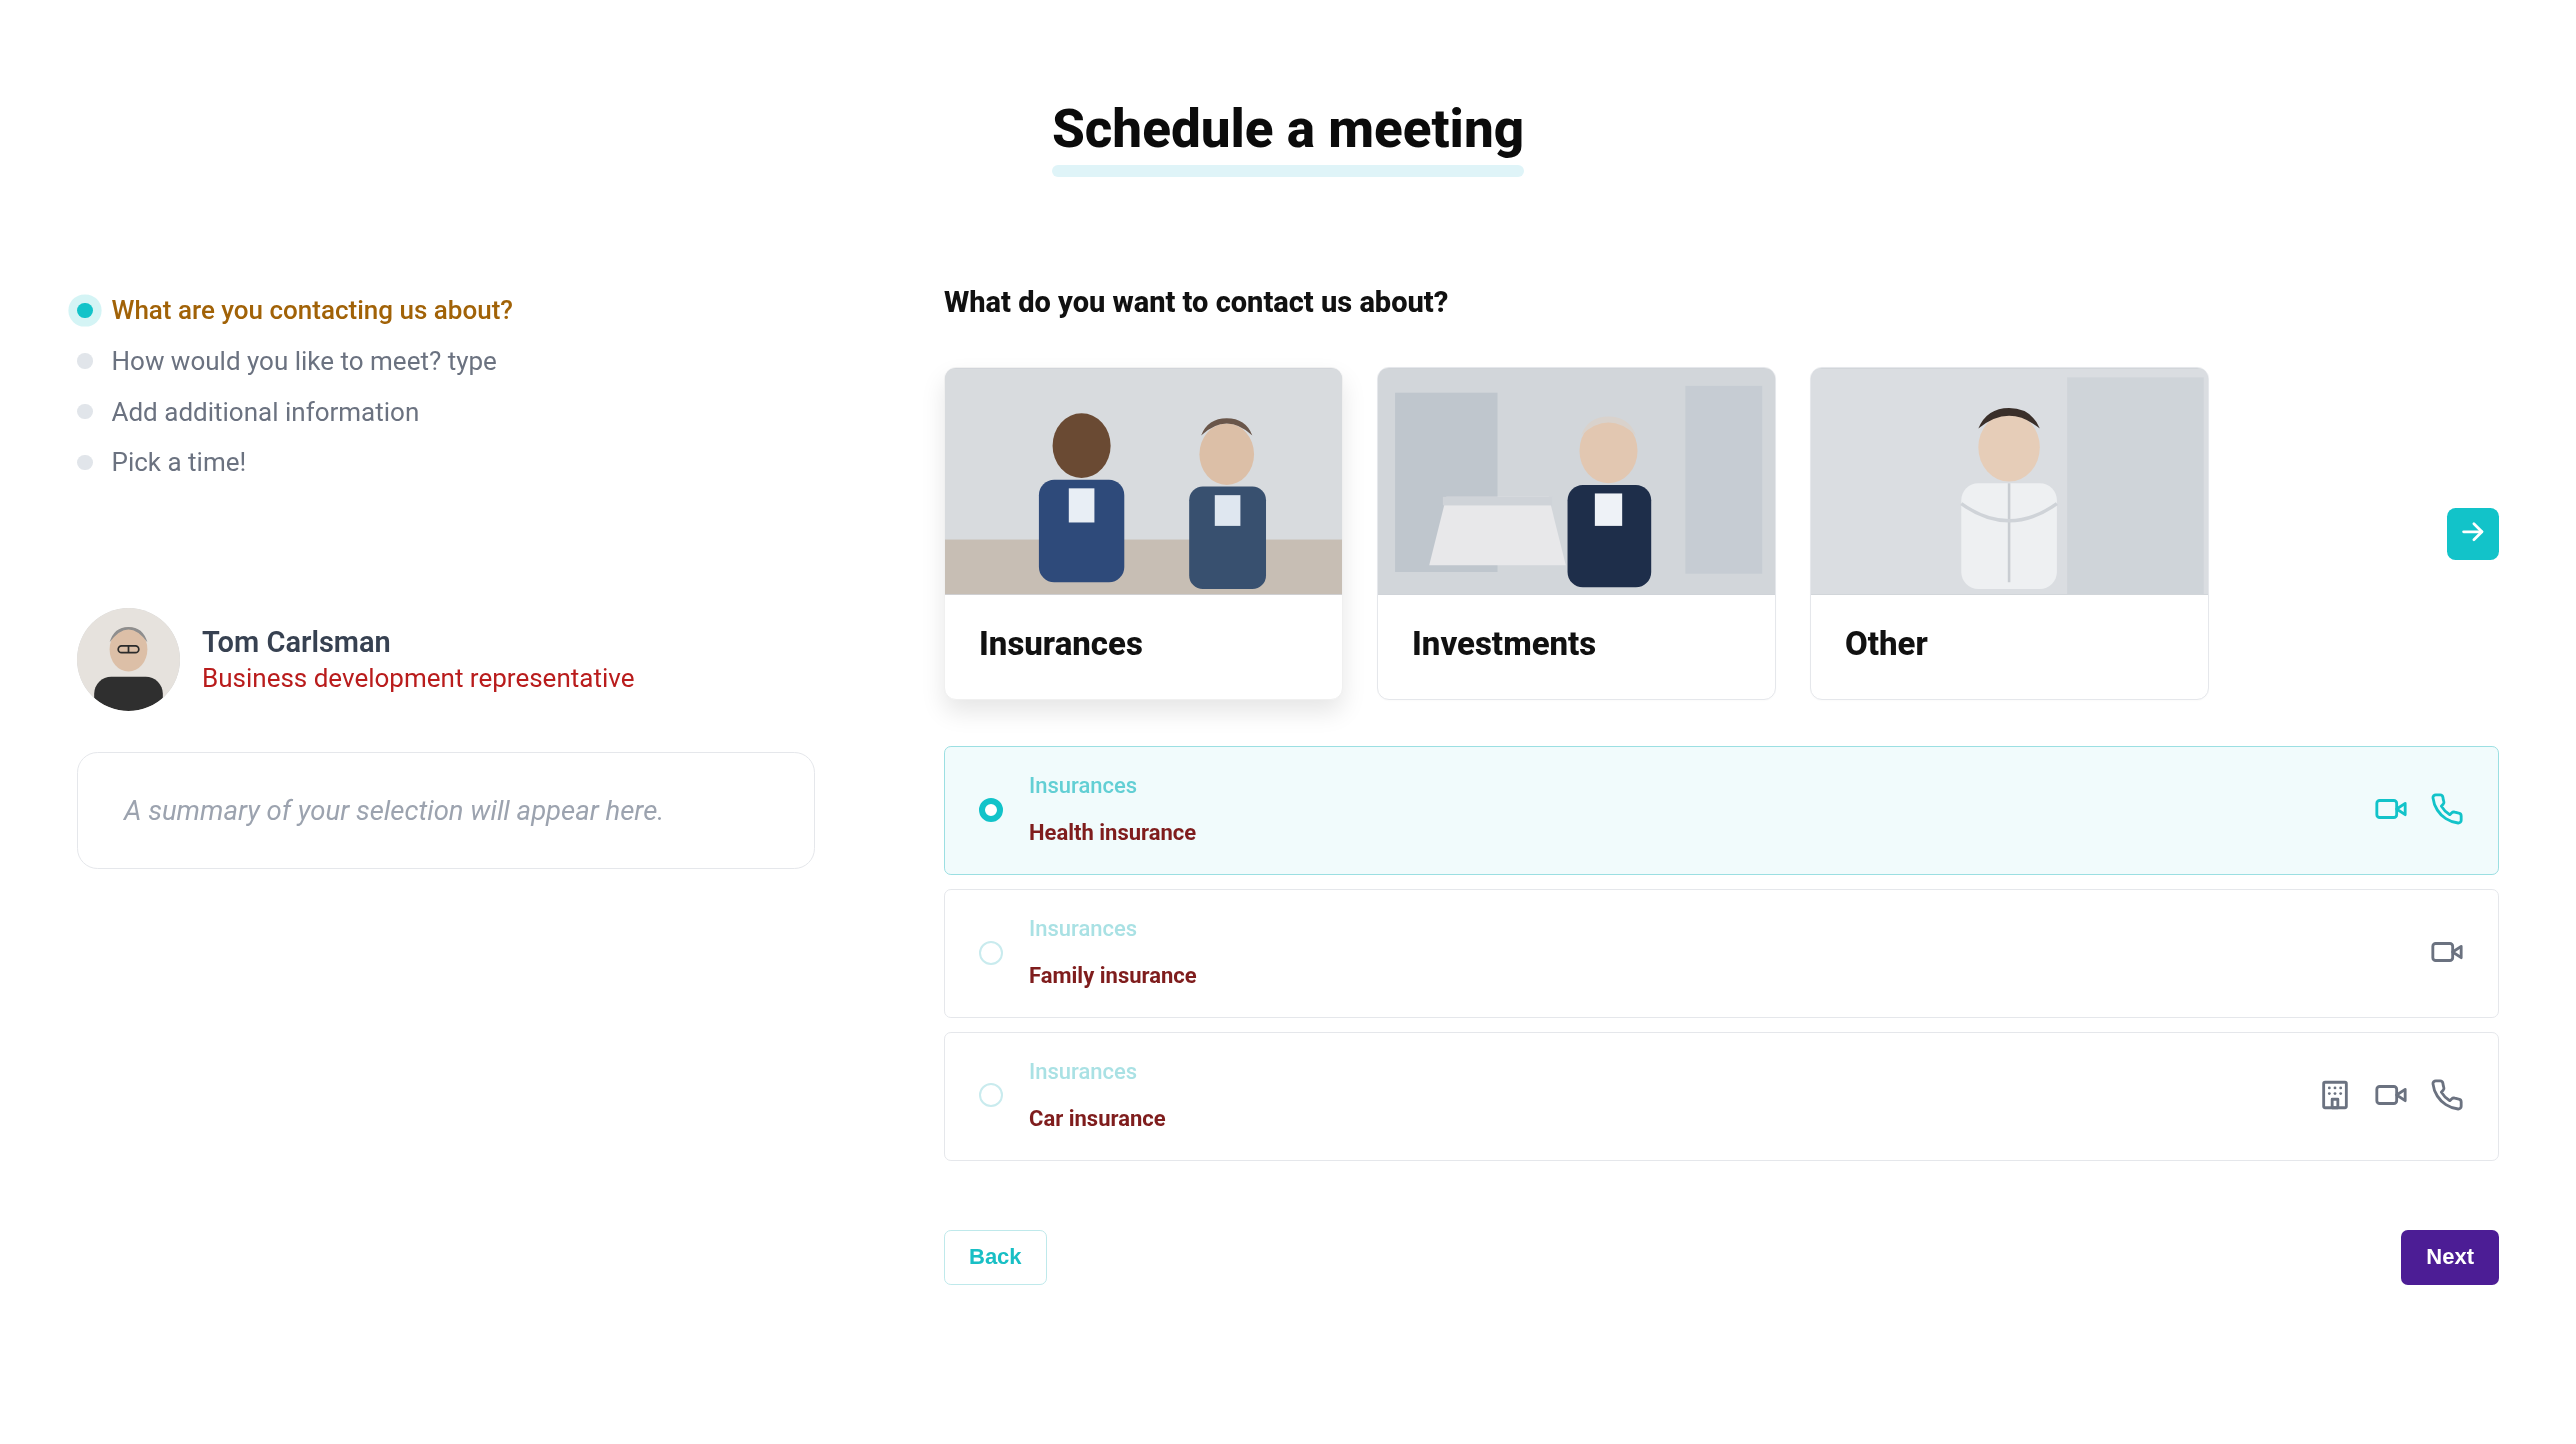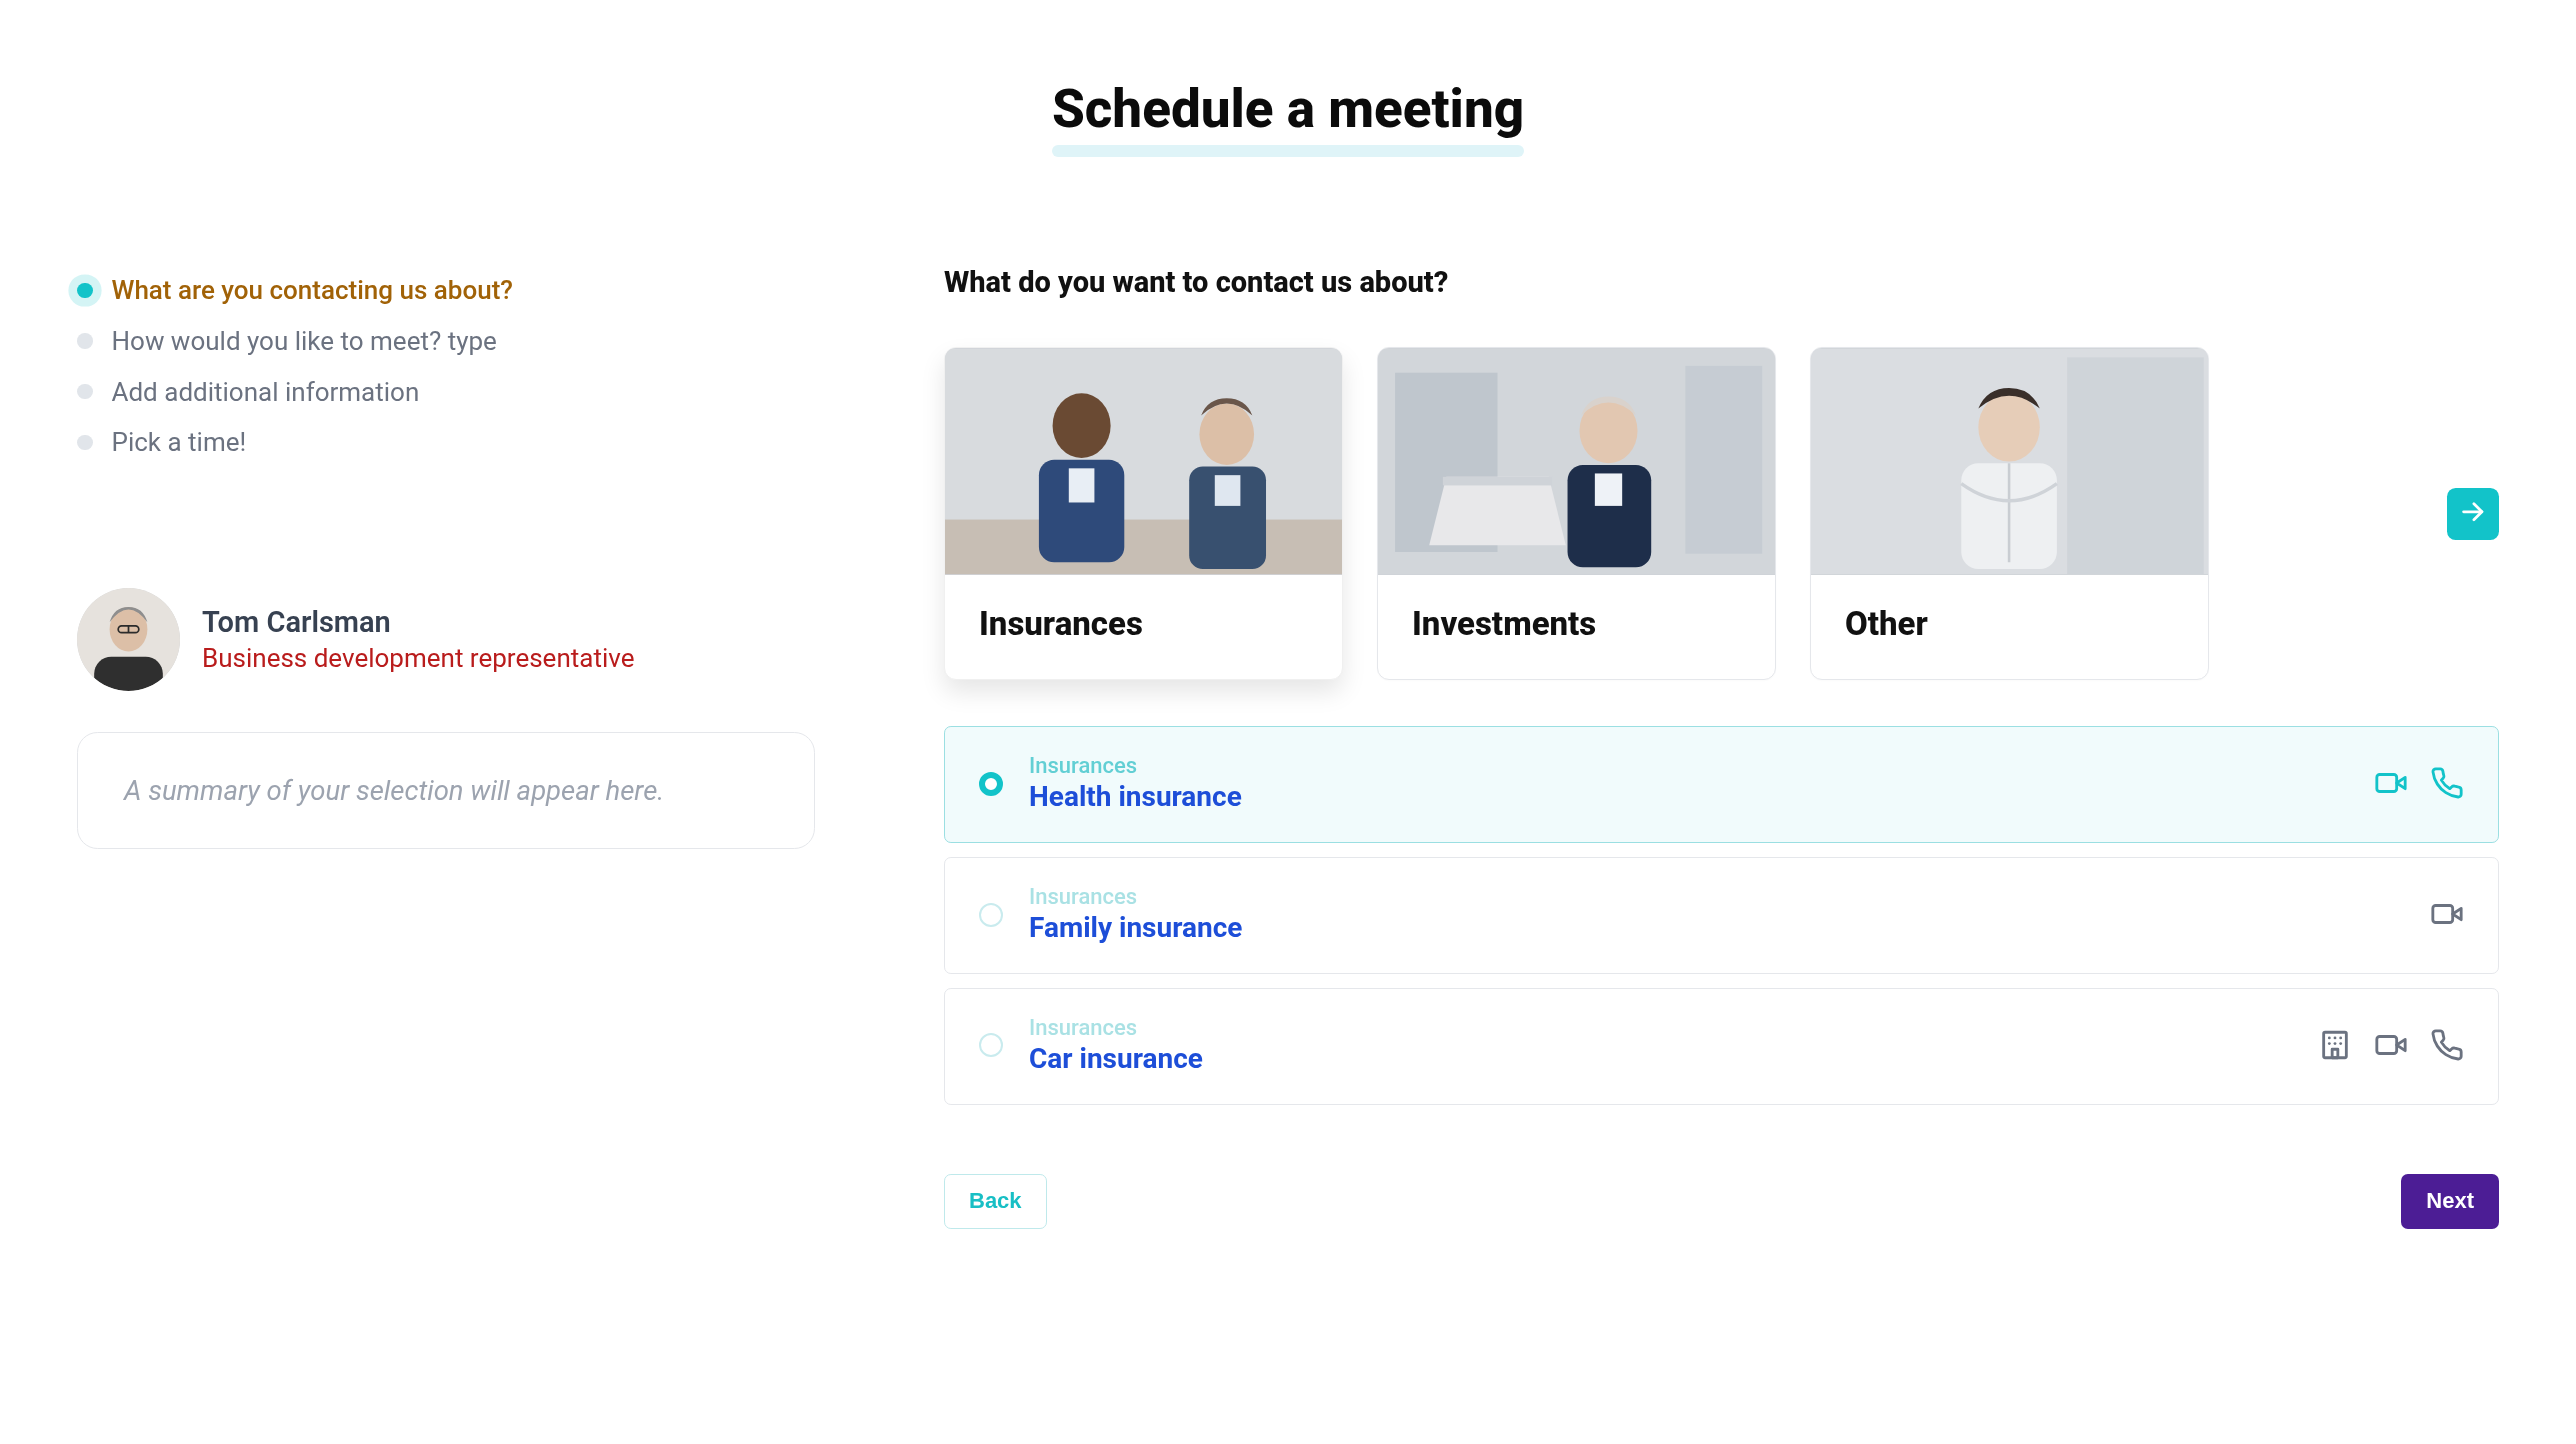--- a/index.html
+++ b/index.html
@@ -6,21 +6,21 @@
   html, body { width: 100%; height: 100%; }
   body {
     font-family: -apple-system, BlinkMacSystemFont, "Segoe UI", Roboto, Helvetica, Arial, sans-serif;
     background: #ffffff;
     color: #111;
   }
   .page {
     width: 2576px;
     height: 1444px;
     position: relative;
-    padding: 52px 77px;
+    padding: 72px 77px;
   }
 
   
   .title-wrap {
     text-align: center;
     margin-top: 26px;
   }
   .title {
     display: inline-block;
     font-size: 53px;
@@ -191,21 +191,21 @@
   .option.selected .radio::after { transform:none; background:#fff; inset:6.9px; }
   .option.selected .radio { background:#12c3c9; }
   .option.selected .radio::after { display:none; }
   .option.selected .radio {
     border: 6px solid #12c3c9;
     background:#fff;
   }
 
   .opt-text .cat { color:#62cfd4; font-size:22px; font-weight:500; }
   .option:not(.selected) .opt-text .cat { color:#a9e1e4; }
-  .opt-text .name { font-size:28px; font-weight:700; color:#1d4ed8; margin-top:2px; }
+  .opt-text .name { font-size:22px; font-weight:700; color:#7f1d1d; margin-top:22px; }
   .opt-icons { margin-left:auto; display:flex; gap:22px; align-items:center; }
   .opt-icons .ico { width:34px; height:34px; display:flex; align-items:center; justify-content:center; }
   .opt-icons svg { width:34px; height:34px; }
   .option.selected .opt-icons svg { stroke:#12c3c9; color:#12c3c9; }
   .option:not(.selected) .opt-icons svg { stroke:#6b7280; color:#6b7280; }
 
   
   .footer {
     display:flex;
     justify-content: space-between;

